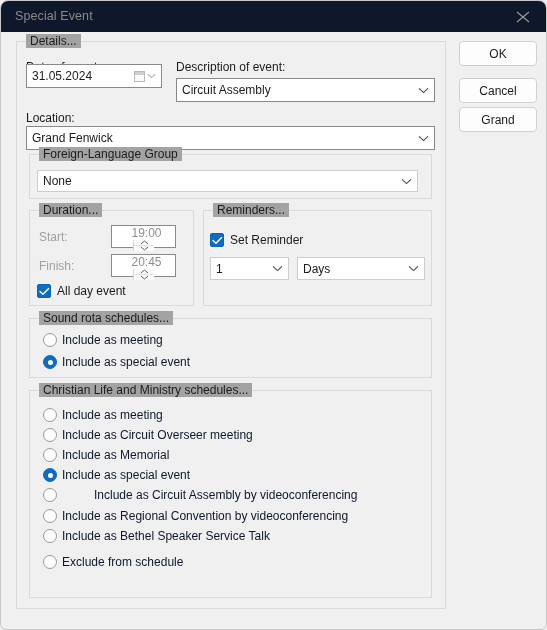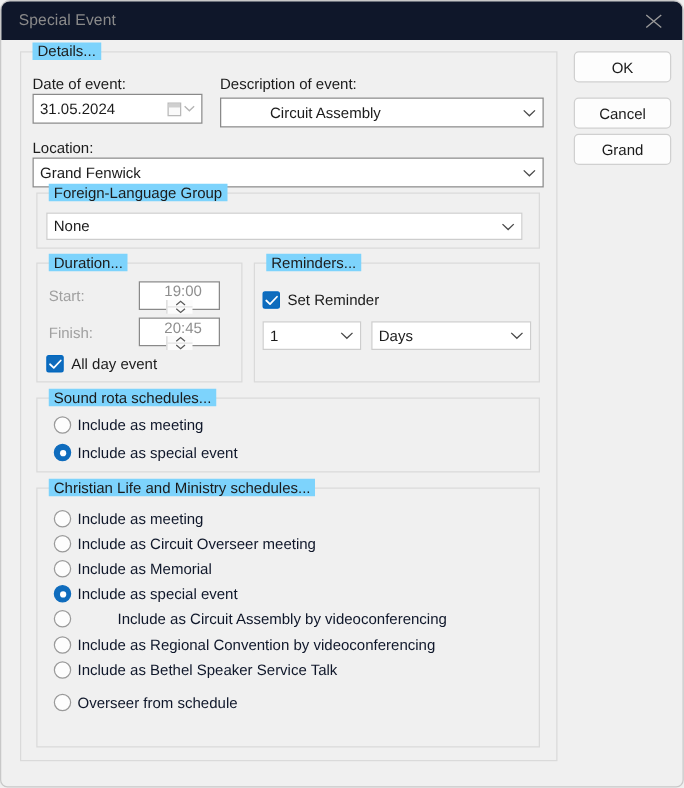--- a/index.html
+++ b/index.html
@@ -54,21 +54,21 @@
   
   .group {
     position: absolute;
     border: 1px solid #dadada;
     box-sizing: border-box;
     background: transparent;
   }
   .group > .legend {
     position: absolute;
     top: -8px; left: 9px;
-    background: #7dd3fc;
+    background: #a3a3a3;
     padding: 0 4px;
     font-size: 12px;
     color: #1b1b1b;
     white-space: nowrap;
   }
 
   
   .lbl {
     position: absolute;
     font-size: 12px;
@@ -246,32 +246,32 @@
 
   <div class="pbtn" style="left:458px; top:40px; width:78px; height:25px;">OK</div>
   <div class="pbtn" style="left:458px; top:77px; width:78px; height:25px;">Cancel</div>
   <div class="pbtn" style="left:458px; top:106px; width:78px; height:25px;">Grand</div>
 
   <div class="group" style="left:15px; top:40px; width:430px; height:568px;">
     <div class="legend">Details...</div>
   </div>
 
   <div class="lbl" style="left:25px; top:59px;">Date of event:</div>
-  <div class="field" style="left:25px; top:74px; width:136px; height:24px;">
+  <div class="field" style="left:25px; top:63px; width:136px; height:24px;">
     <span class="val">31.05.2024</span>
     <span class="datebtn">
       <span class="cal-ico"></span>
       <svg width="9" height="6" viewBox="0 0 9 6">
         <path d="M0.7 1 L4.5 4.6 L8.3 1" stroke="#b5b5b5" stroke-width="1.1" fill="none"></path>
       </svg>
     </span>
   </div>
 
   <div class="lbl" style="left:175px; top:59px;">Description of event:</div>
-  <div class="field" style="left:175px; top:77px; width:259px; height:24px;padding-left:34px;">
+  <div class="field" style="left:175px; top:77px; width:259px; height:24px;">
     <span class="val">Circuit Assembly</span>
     <span class="chev">
       <svg width="11" height="7" viewBox="0 0 11 7">
         <path d="M1 1.3 L5.5 5.6 L10 1.3" stroke="#4a4a4a" stroke-width="1.1" fill="none"></path>
       </svg>
     </span>
   </div>
 
   <div class="lbl" style="left:25px; top:110px;">Location:</div>
   <div class="field" style="left:25px; top:125px; width:409px; height:24px;">
@@ -413,16 +413,16 @@
   <div class="rrow" style="left:42px; top:508px;">
     <span class="radio"></span>
     <span class="rlabel">Include as Regional Convention by videoconferencing</span>
   </div>
   <div class="rrow" style="left:42px; top:528px;">
     <span class="radio"></span>
     <span class="rlabel">Include as Bethel Speaker Service Talk</span>
   </div>
   <div class="rrow" style="left:42px; top:554px;">
     <span class="radio"></span>
-    <span class="rlabel">Overseer from schedule</span>
+    <span class="rlabel">Exclude from schedule</span>
   </div>
 
 </div>
 
 </body></html>

